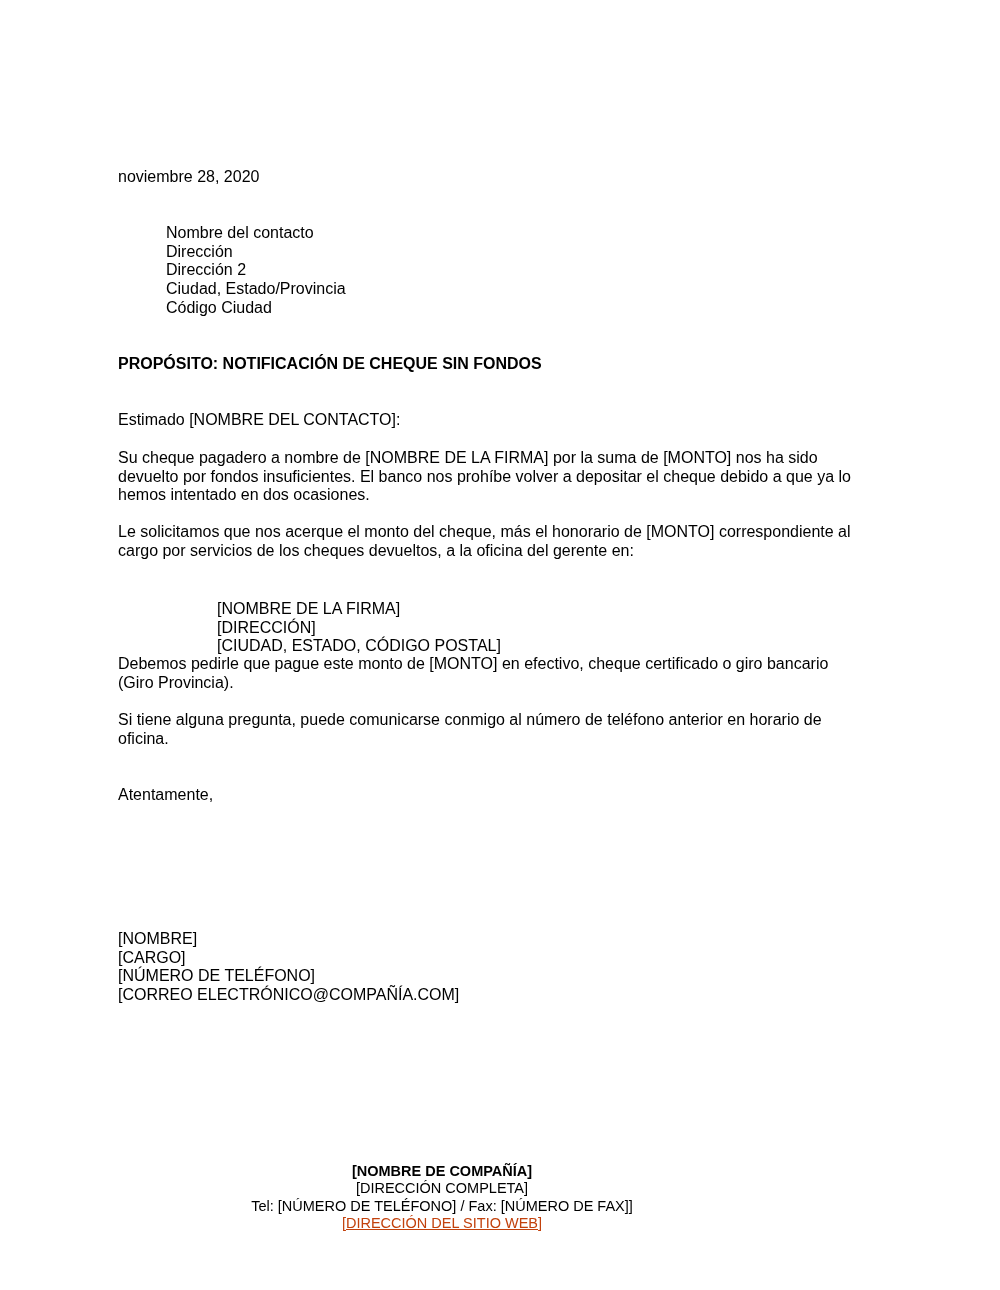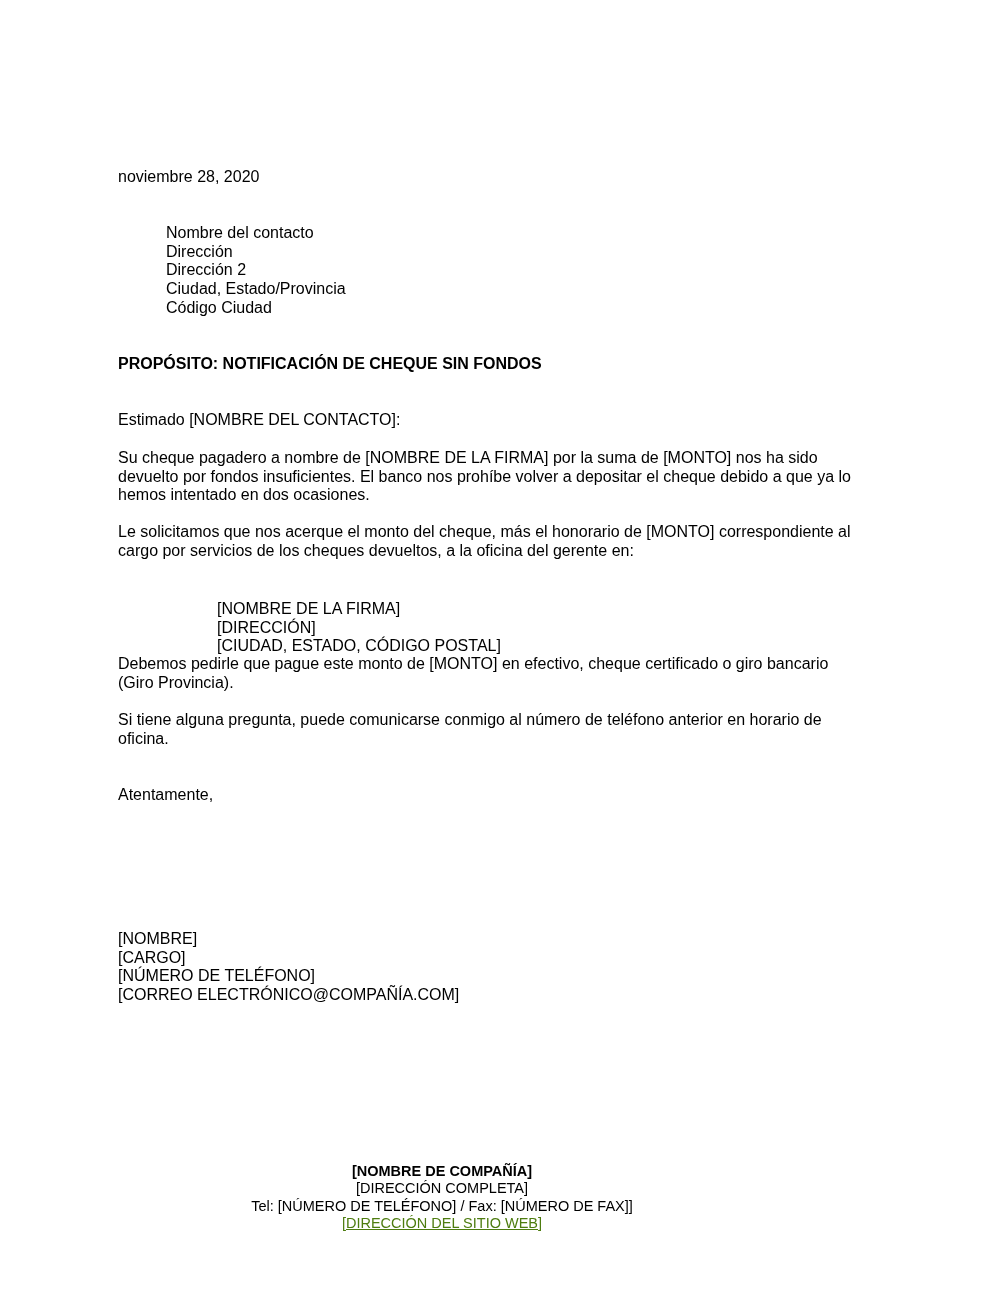--- a/index.html
+++ b/index.html
@@ -6,21 +6,21 @@
     body {
       width: 1000px; height: 1290px; position: relative; overflow: hidden;
       font-family: "Liberation Sans", sans-serif; color: #000; font-size: 16px; line-height: 18.7px;
     }
     .page { position: absolute; left: 0; top: 0; width: 1000px; height: 1290px; padding-left: 40px; }
     .blk { position: absolute; left: 118px; width: 770px; }
     .line { display: block; white-space: nowrap; }
     .bold { font-weight: bold; }
     .indent { left: 176px; }
     .footer { position: absolute; left: 0; width: 884px; top: 1163px; text-align: center; font-size: 14.5px; line-height: 17.3px; }
-    .footer a { color: #4d7c0f; }
+    .footer a { color: #c2410c; }
   </style>
 </head>
 <body>
 
 <div class="page">
 
   <div class="blk" style="top:168px;">
     <span class="line">noviembre 28, 2020</span>
   </div>
 

